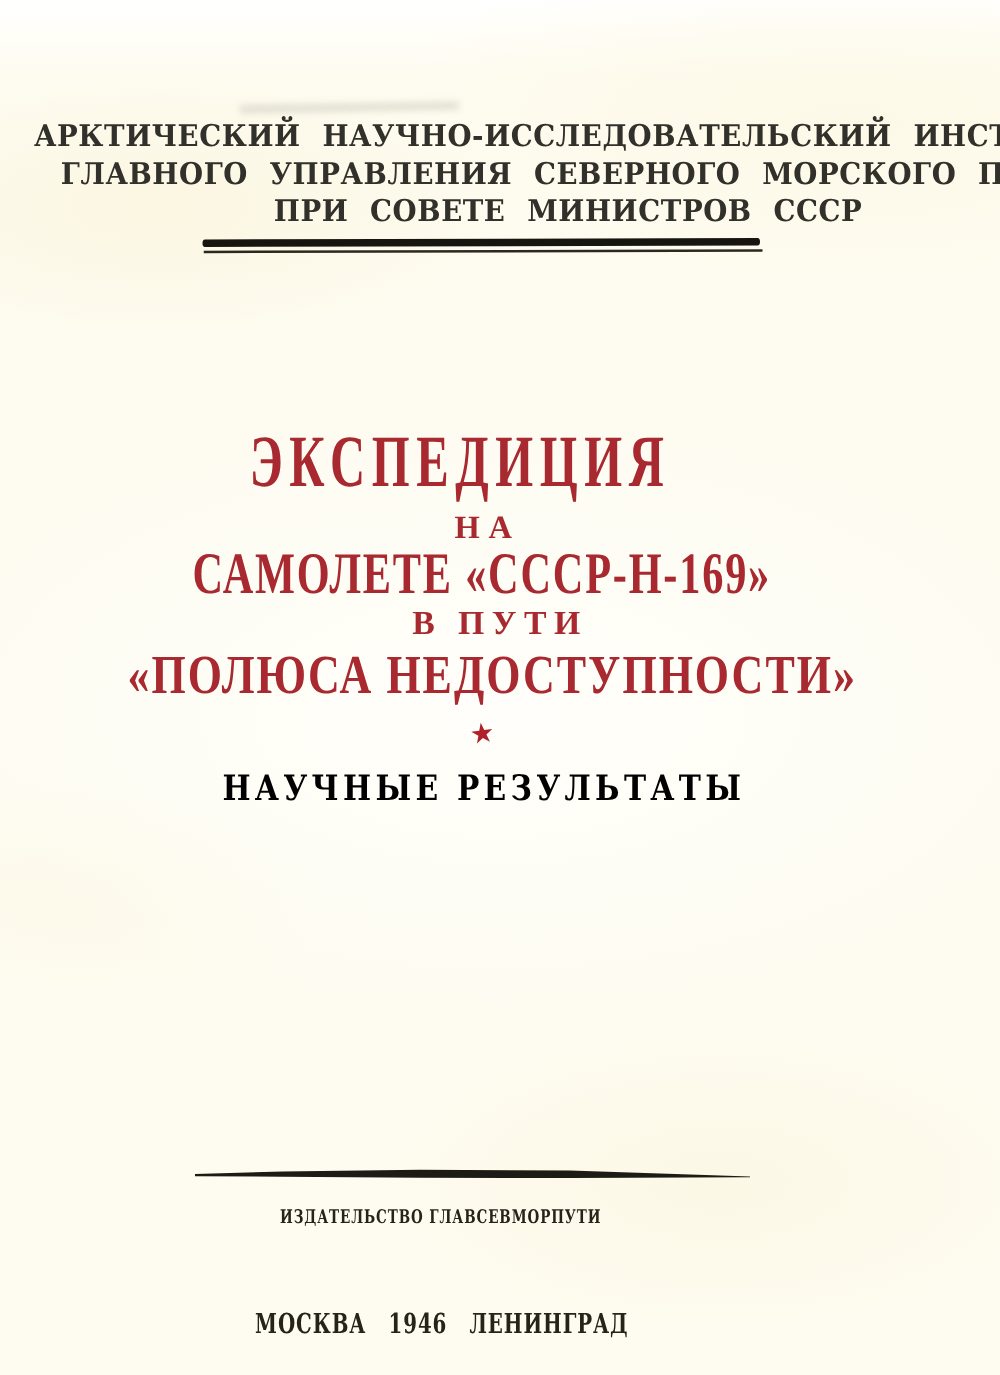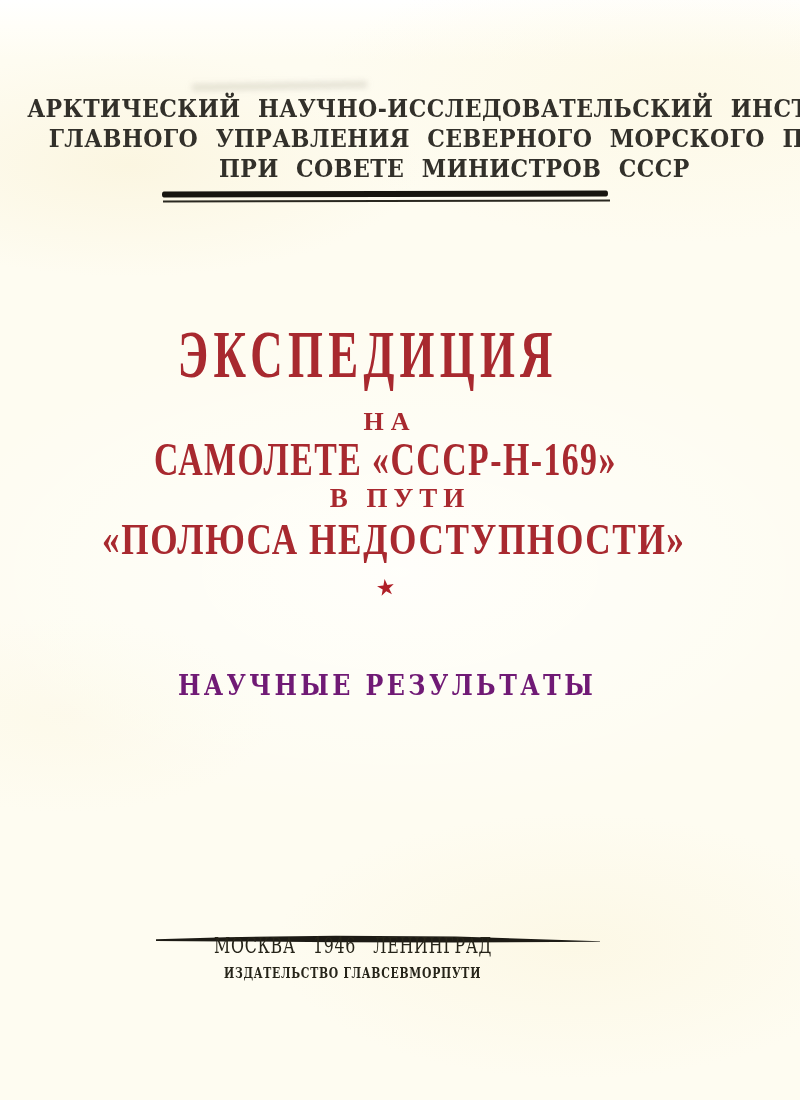--- a/index.html
+++ b/index.html
@@ -29,45 +29,45 @@
   .institute div{height:30px;}
 
   
   .rule-thick{position:absolute;top:191px;left:162px;width:446px;height:6px;background:#17150f;
     border-radius:2px/3px;transform:rotate(-.15deg);}
   .rule-thin{position:absolute;top:199.5px;left:163px;width:447px;height:2px;background:#2a2820;
     transform:rotate(-.15deg);}
 
   
   .red{color:#a8292f;font-family:"Liberation Serif", serif;font-weight:bold;}
-  .t1{top:308px;line-height:92px;font-size:68px;letter-spacing:8px;}
+  .t1{top:323px;line-height:92px;font-size:59px;letter-spacing:8px;}
   .t1 .inner{transform:translateX(-32px) scaleX(.66);}
   .t2{top:409px;line-height:26px;font-size:26px;letter-spacing:7px;}
   .t2 .inner{transform:translateX(-10px);}
   .t3{top:436px;line-height:47px;font-size:47px;letter-spacing:2px;}
   .t3 .inner{transform:translateX(-15px) scaleX(.72);}
   .t4{top:485px;line-height:27px;font-size:27px;letter-spacing:6px;}
   .t5{top:518px;line-height:44px;font-size:44px;letter-spacing:2px;font-family:Liberation Serif, serif;}
   .t5 .inner{transform:translateX(-6px) scaleX(.8);}
 
   
   .star{top:577px;line-height:22px;font-size:22px;color:#b02028;}
   .star .inner{transform:translateX(-14px) rotate(-8deg);}
 
   
-  .subtitle{top:671px;line-height:30px;font-size:28px;font-weight:bold;
-    color:#701a75;letter-spacing:4px;}
+  .subtitle{top:616px;line-height:30px;font-size:28px;font-weight:bold;
+    color:#000000;letter-spacing:4px;}
   .subtitle .inner{transform:translateX(-13px) scaleX(.85);}
 
   
   .imprint-rule{position:absolute;top:933px;left:156px;width:444px;height:16px;}
   .publisher{top:961px;line-height:24px;font-size:15px;font-weight:bold;
     color:#262419;letter-spacing:1px;}
   .publisher .inner{transform:translateX(-47px) scaleX(.72);}
-  .place-year{top:934px;line-height:23px;font-size:22px;font-weight:normal;
+  .place-year{top:1048px;line-height:23px;font-size:22px;font-weight:bold;
     color:#262419;letter-spacing:1px;word-spacing:16px;}
   .place-year .inner{transform:translateX(-47px) scaleX(.72);}
 </style>
 </head>
 <body>
 
 <div>
 
   <div class="smudge"></div>
 

